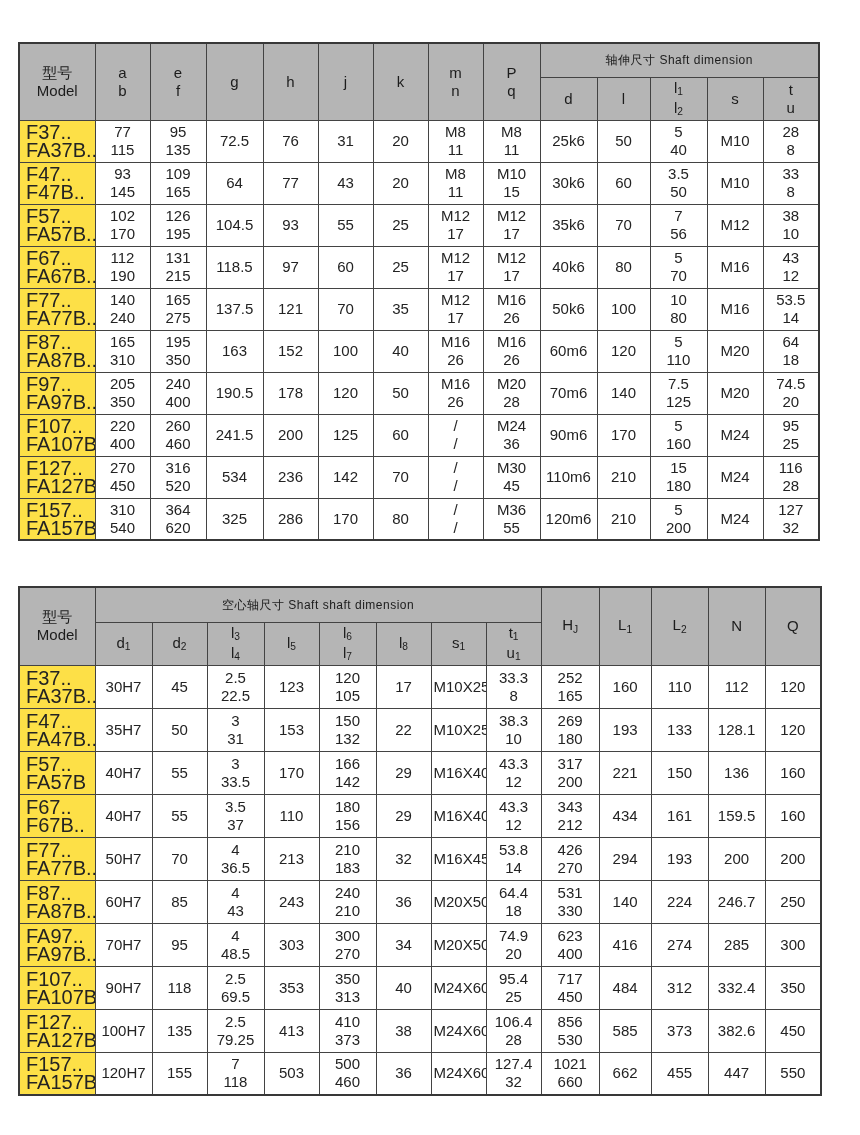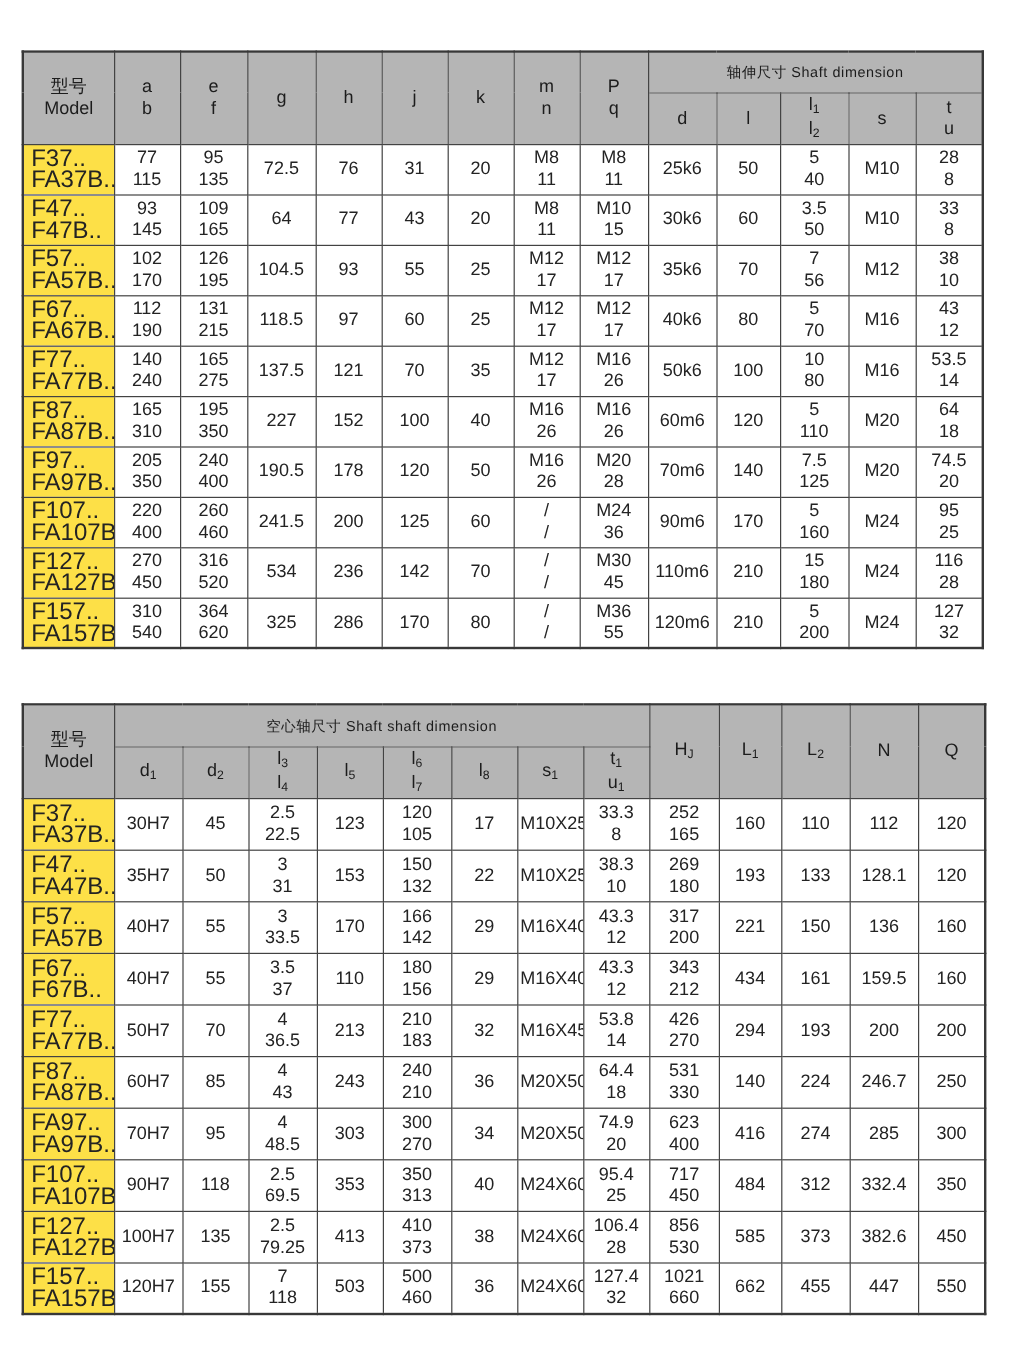--- a/index.html
+++ b/index.html
@@ -233,21 +233,21 @@
             <td>53.5
 14</td>
           </tr>
           <tr>
             <td class="model">F87..
 FA87B..</td>
             <td>165
 310</td>
             <td>195
 350</td>
-            <td>227</td>
+            <td>163</td>
             <td>152</td>
             <td>100</td>
             <td>40</td>
             <td>M16
 26</td>
             <td>M16
 26</td>
             <td>60m6</td>
             <td>120</td>
             <td>5

